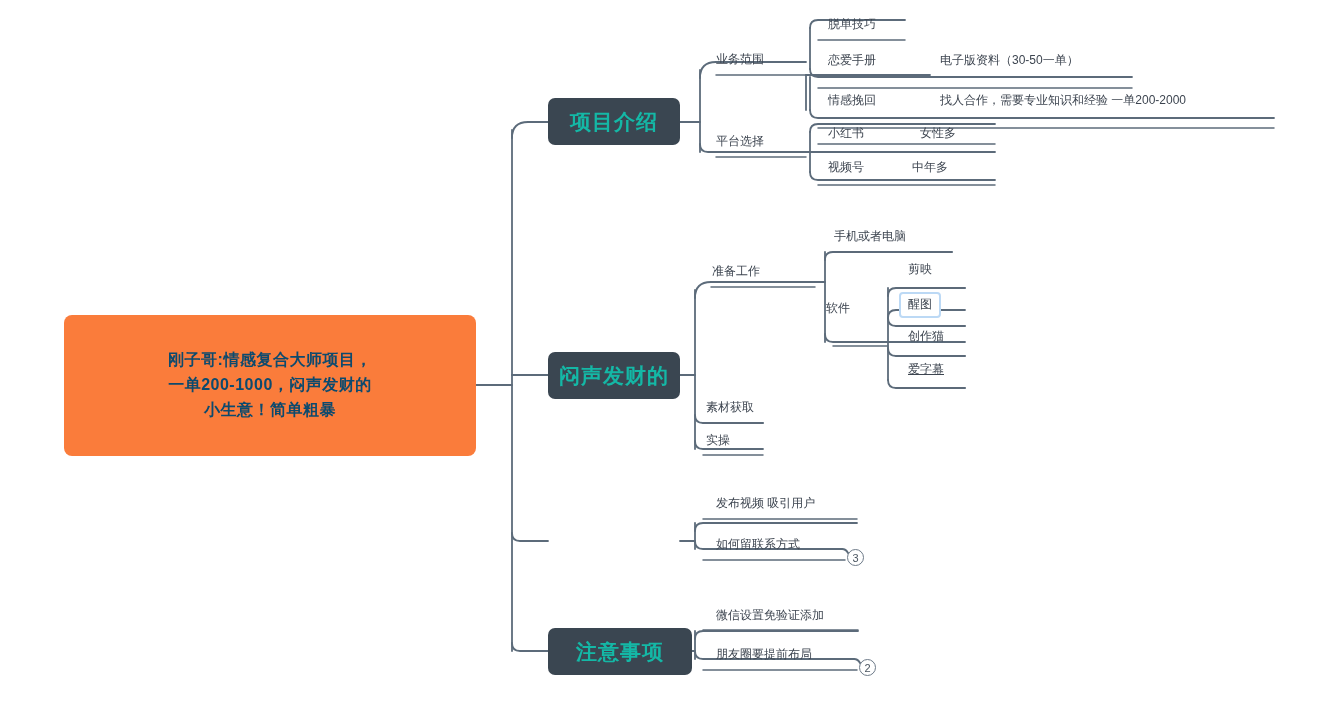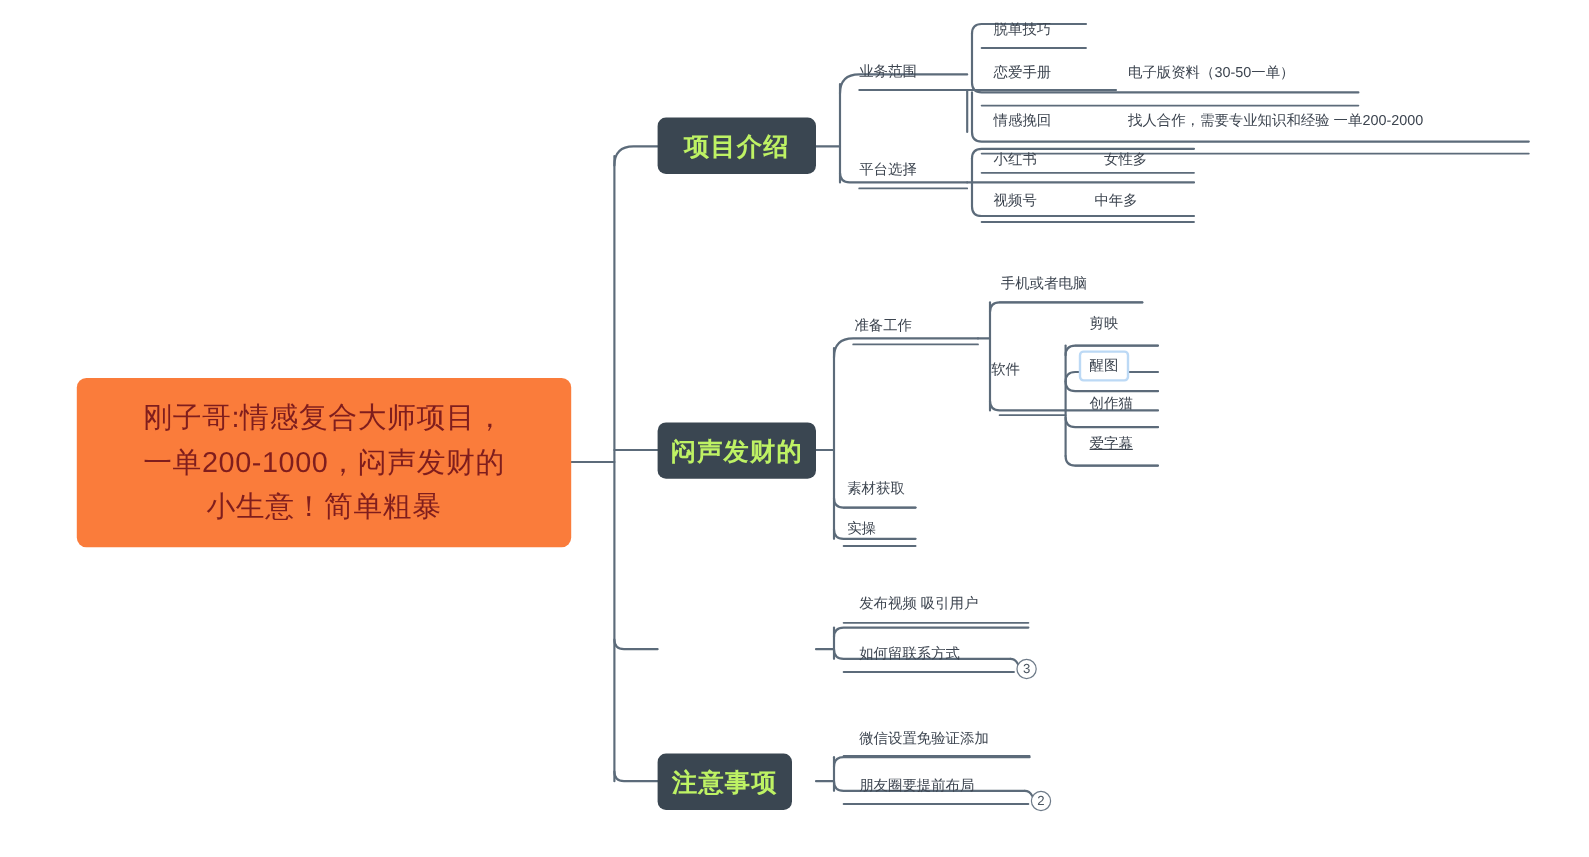--- a/index.html
+++ b/index.html
@@ -36,40 +36,40 @@
     height: 141px;
     background: #fa7c3b;
     border-radius: 8px;
     display: flex;
     align-items: center;
     justify-content: center;
     box-sizing: border-box;
     padding: 6px 16px;
   }
   .root-node .root-text {
-    color: #7f1d1d;
-    font-size: 24px;
-    font-weight: normal;
+    color: #0c4a6e;
+    font-size: 16px;
+    font-weight: bold;
     line-height: 1.55;
     text-align: center;
     letter-spacing: 0.5px;
   }
 
   
   .branch-node {
     position: absolute;
     background: #3a4651;
     border-radius: 7px;
     display: flex;
     align-items: center;
     justify-content: center;
     box-sizing: border-box;
   }
   .branch-node .branch-text {
-    color: #bef264;
+    color: #14b8a6;
     font-size: 21px;
     font-weight: bold;
     letter-spacing: 1px;
     white-space: nowrap;
   }
 
   
   .leaf {
     position: absolute;
     color: #3d4550;
@@ -205,21 +205,21 @@
 
   <div class="branch-node" style="left:548px; top:98px; width:132px; height:47px;">
     <span class="branch-text">项目介绍</span>
   </div>
 
   <div class="branch-node" style="left:548px; top:352px; width:132px; height:47px;">
     <span class="branch-text">闷声发财的</span>
   </div>
 
 
-  <div class="branch-node" style="left:548px; top:628px; width:112px; height:47px;">
+  <div class="branch-node" style="left:548px; top:628px; width:144px; height:47px;">
     <span class="branch-text">注意事项</span>
   </div>
 
   <div class="leaf" style="left:716px; top:52px;">业务范围</div>
 
   <div class="leaf" style="left:716px; top:134px;">平台选择</div>
 
   <div class="leaf" style="left:828px; top:17px;">脱单技巧</div>
 
   <div class="leaf" style="left:828px; top:53px;">恋爱手册</div>

